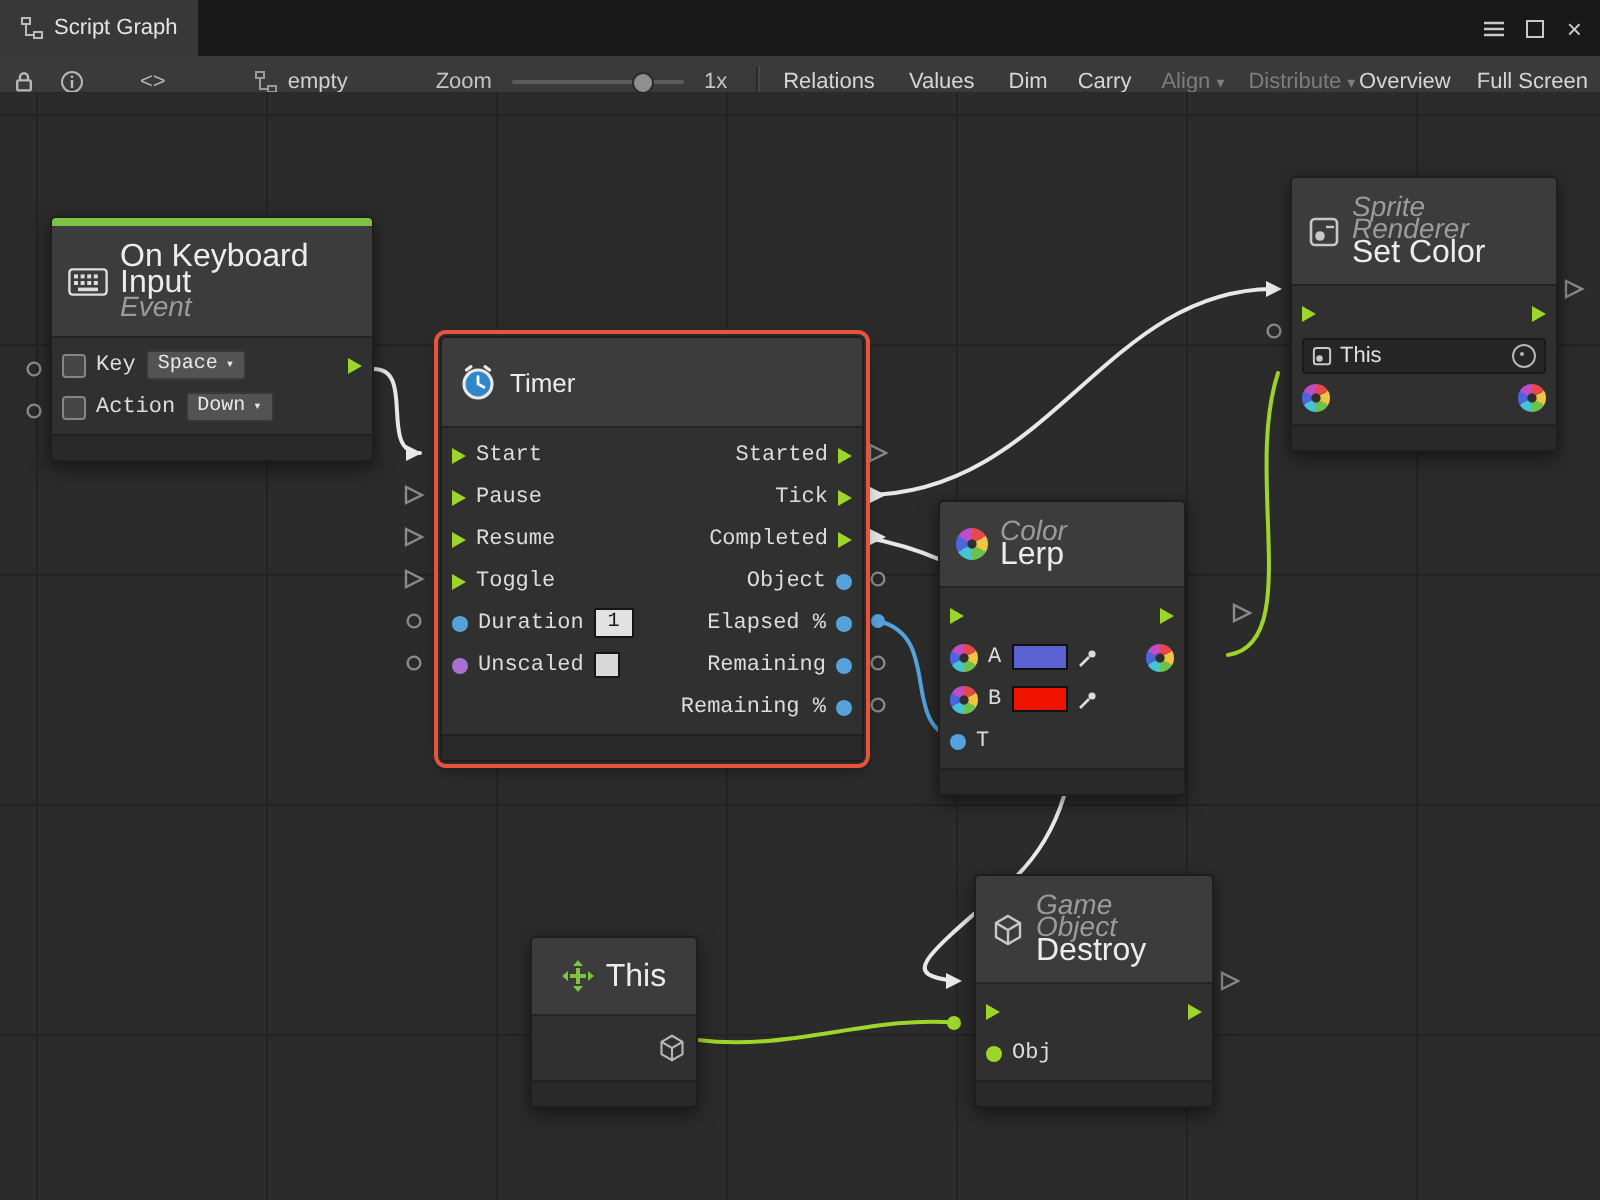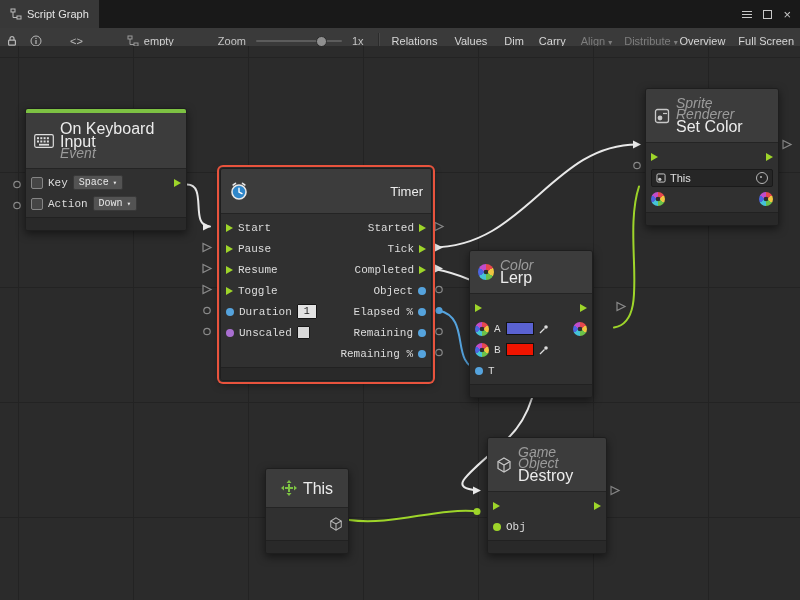--- a/index.html
+++ b/index.html
@@ -34,21 +34,21 @@
                      linear-gradient(to bottom,#232323 1px,transparent 1px);
     background-size:115px 115px;background-position:18px 11px;}
   .wires{position:absolute;left:0;top:0;width:100%;height:100%;}
 
   
   .node{position:absolute;background:#303030;border:1px solid #1e1e1e;border-radius:3px;
         box-shadow:0 3px 9px rgba(0,0,0,.5);box-sizing:content-box;}
   .node.selected{box-shadow:0 0 0 1px #2b2b2b,0 0 0 3px var(--selection,#e8533d),0 3px 9px rgba(0,0,0,.5);}
   .n-head{display:flex;align-items:center;gap:6px;padding:9px 8px;background:#3c3c3c;
           border-bottom:1px solid #242424;border-radius:2px 2px 0 0;}
-  .n-head.single{padding:12px 8px;justify-content:space-between;}
+  .n-head.single{padding:12px 8px;}
   .n-head.thin{padding:11px 8px;justify-content:center;}
   .t-stack{display:flex;flex-direction:column;}
   .n-title{font-size:16px;line-height:13px;color:#ececec;}
   .n-title.big{font-size:13px;line-height:15px;}
   .n-sub{font-size:14px;line-height:11px;color:#9b9b9b;font-style:italic;}
   .n-body{padding:3px 0;}
   .prow{height:21px;display:flex;align-items:center;justify-content:space-between;
         padding:0 5px;font-size:11px;color:#dcdcdc;}
   .pl,.pr{display:flex;align-items:center;gap:5px;font-family:Liberation Mono, monospace;}
   .pr{margin-left:auto;}

